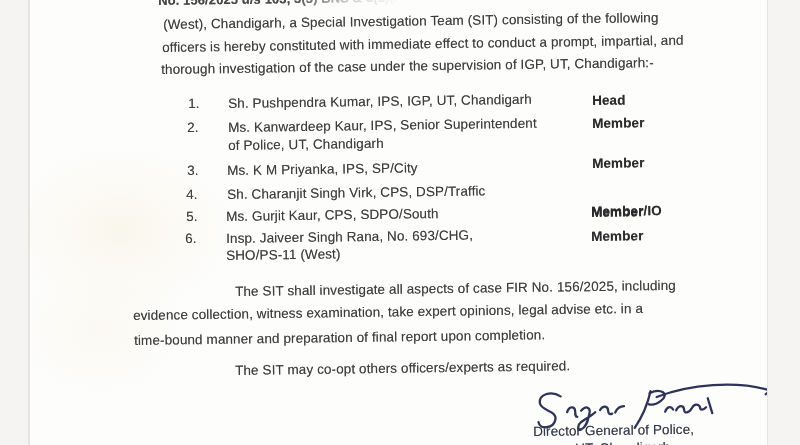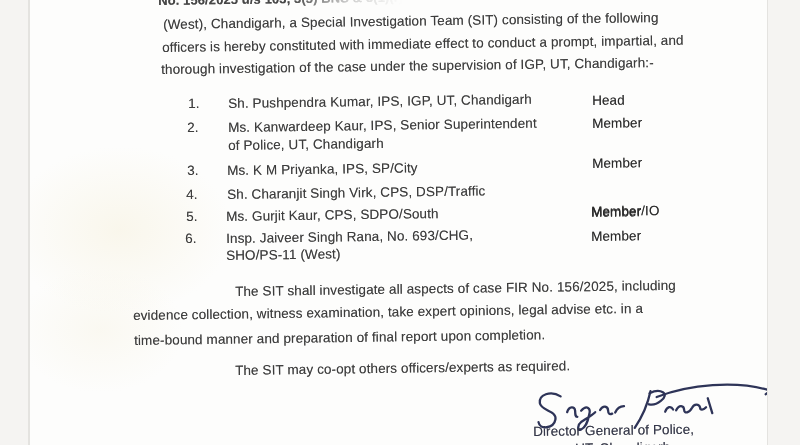--- a/index.html
+++ b/index.html
@@ -36,21 +36,21 @@
     font-size: 13.5px;
     letter-spacing: 0.1px;
   }
   .line {
     position: absolute;
     white-space: nowrap;
     transform: rotate(-0.8deg);
     transform-origin: 0 0;
     text-shadow: 0 0 0.5px rgba(61,61,61,0.55);
   }
-  .role { font-weight: 400; color: #2b2b2b; }
+  .role { font-weight: 700; color: #2b2b2b; }
   .frag {
     font-weight: 700;
     font-size: 13px;
     color: #474747;
     -webkit-mask-image: linear-gradient(90deg, #000 0%, #000 50%, rgba(0,0,0,0.25) 72%, transparent 92%);
     mask-image: linear-gradient(90deg, #000 0%, #000 50%, rgba(0,0,0,0.25) 72%, transparent 92%);
   }
   .sig-svg {
     position: absolute;
     left: 500px; top: 383px;

